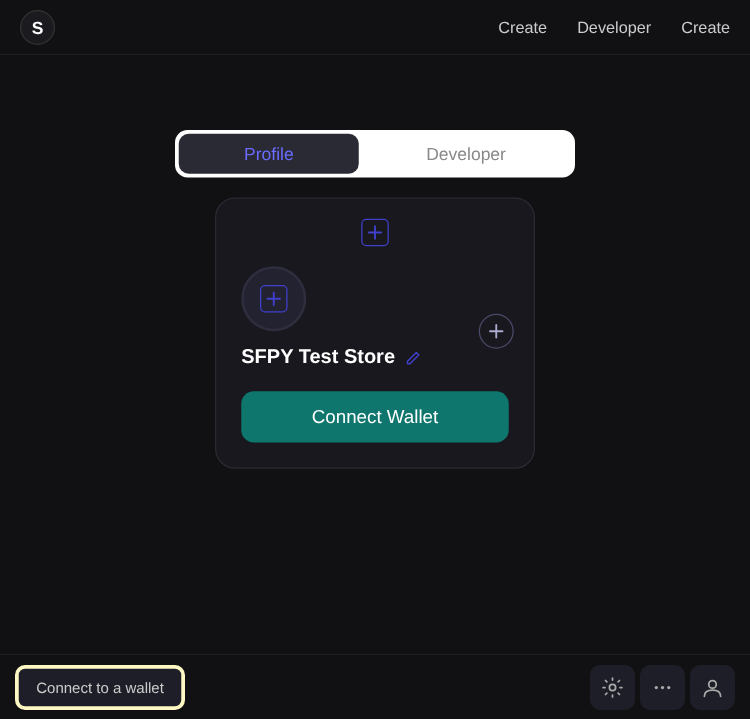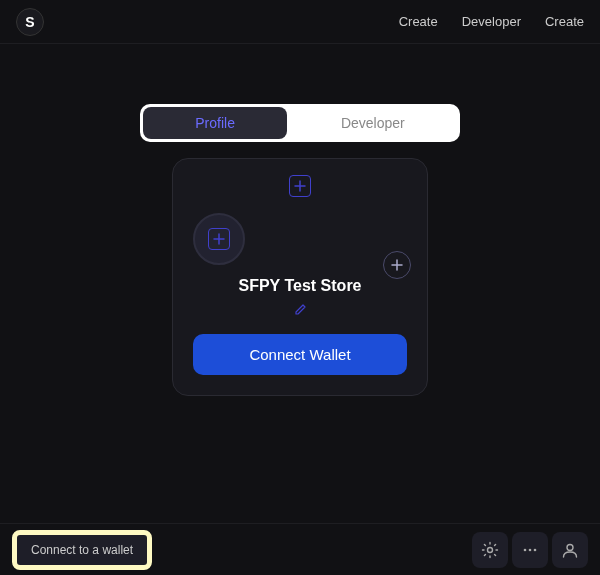--- a/index.html
+++ b/index.html
@@ -160,41 +160,40 @@
       background: transparent;
     }
 
     
     .store-name-row {
       display: flex;
       align-items: center;
       gap: 8px;
       margin-top: 12px;
       width: 100%;
-      flex-direction: column;
     }
 
     .store-name {
       font-size: 16px;
       font-weight: 700;
       color: #fff;
     }
 
     .edit-icon {
       color: #4040cc;
       font-size: 13px;
       cursor: pointer;
     }
 
     
     .connect-wallet-btn {
       width: 100%;
       margin-top: 18px;
       padding: 12px;
-      background: #1d4ed8;
+      background: #0f766e;
       border: none;
       border-radius: 10px;
       color: #fff;
       font-size: 15px;
       font-weight: 500;
       cursor: pointer;
       text-align: center;
       transition: background 0.15s;
     }
 
@@ -208,21 +207,21 @@
       background: #111114;
       border-top: 1px solid #1e1e22;
       display: flex;
       align-items: center;
       justify-content: space-between;
       padding: 0 12px;
     }
 
     .connect-wallet-bottom {
       background: #1e1e28;
-      border: 5px solid #fef9c3;
+      border: 3px solid #fef9c3;
       border-radius: 8px;
       padding: 8px 14px;
       font-size: 12px;
       color: #ccc;
       cursor: pointer;
     }
 
     .bottom-right-icons {
       display: flex;
       gap: 4px;

